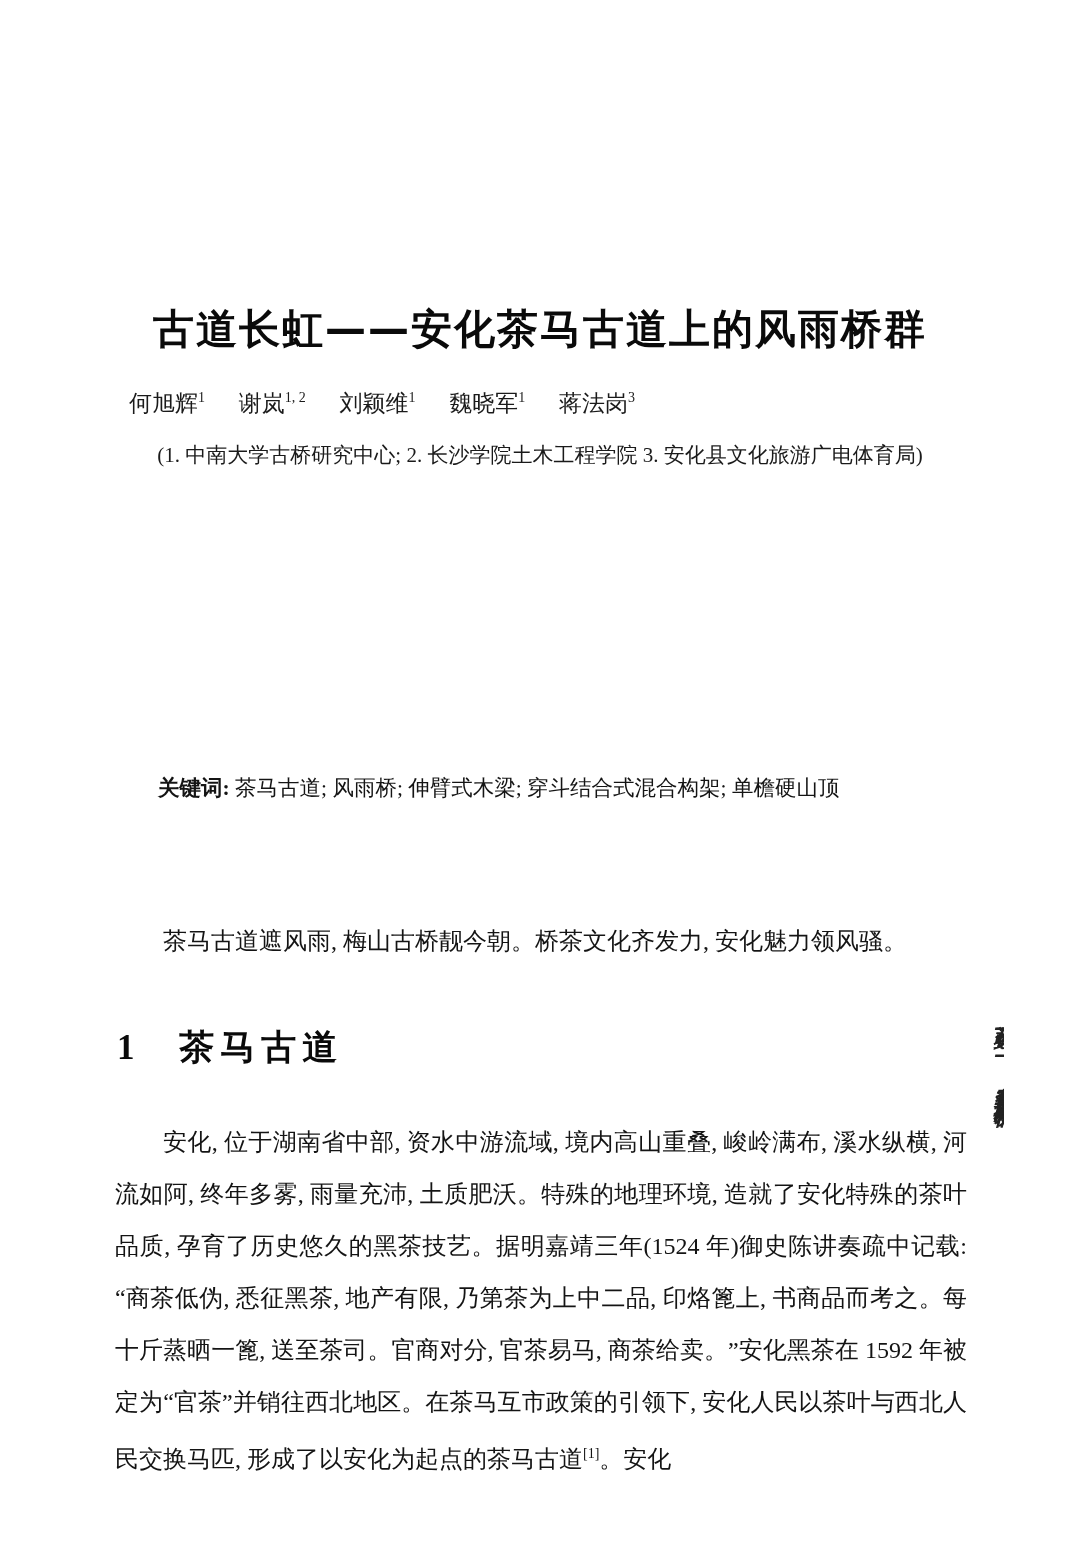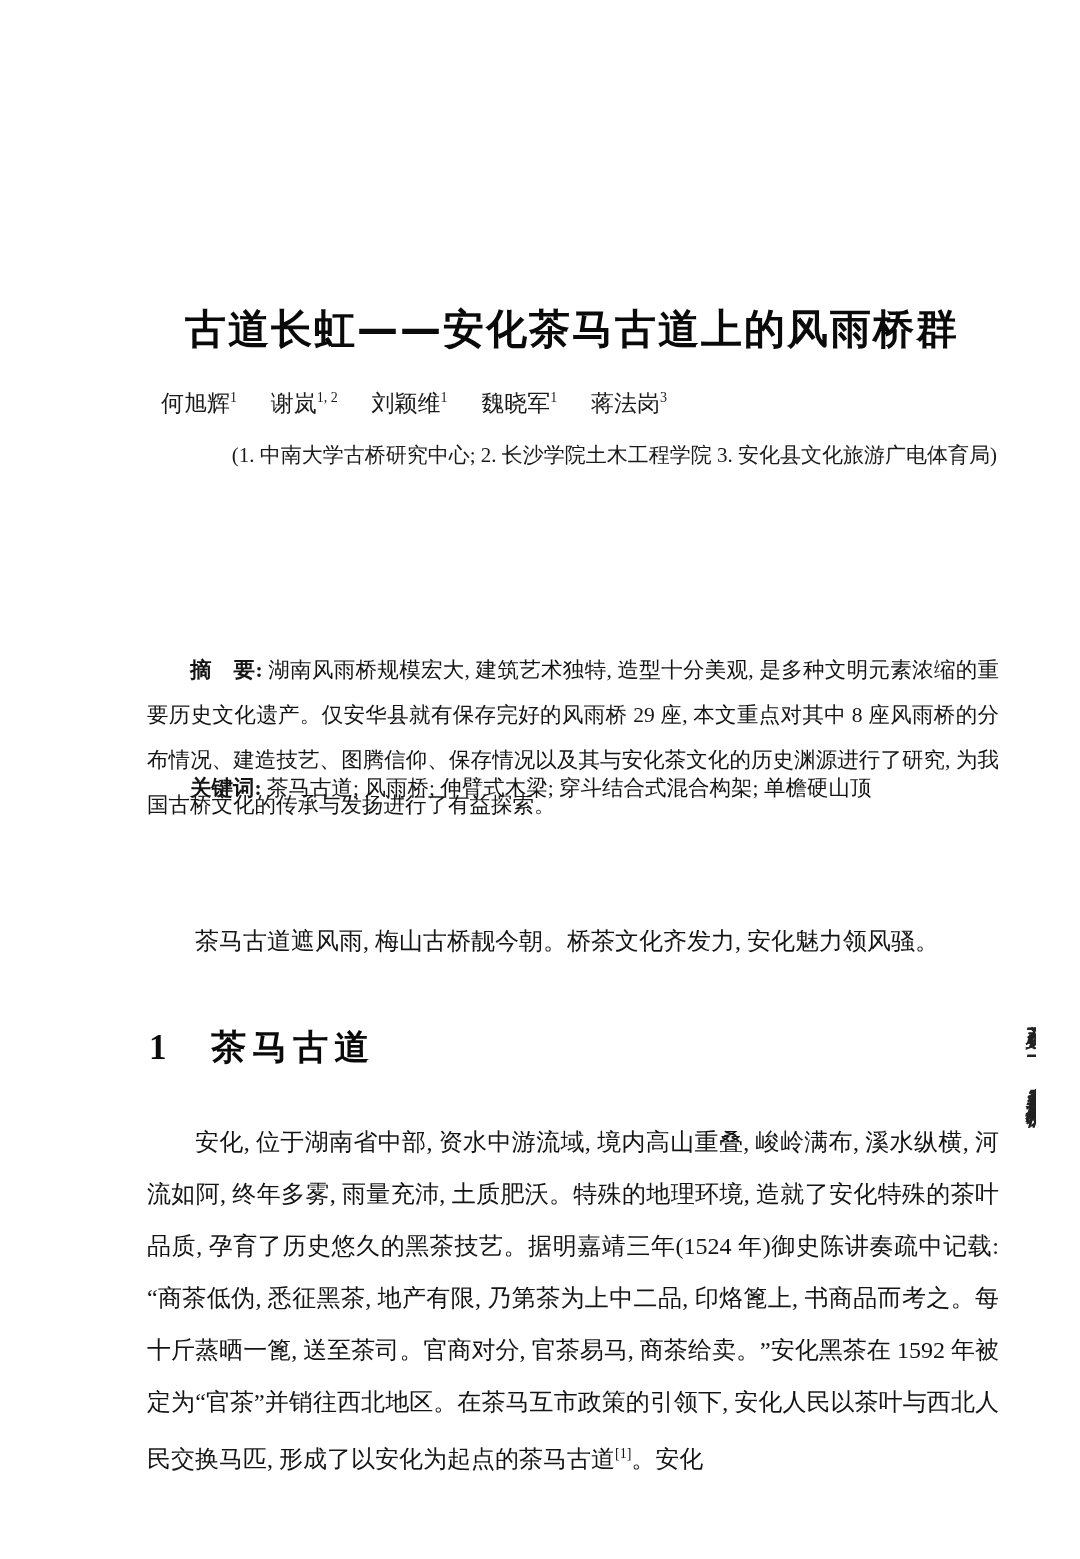--- a/index.html
+++ b/index.html
@@ -5,21 +5,20 @@
   * { margin: 0; padding: 0; box-sizing: border-box; }
   html, body { background: #ffffff; }
   .page {
     position: relative;
     width: 1004px;
     height: 1559px;
     background: #ffffff;
     color: #111111;
     font-family: "Liberation Serif", "DejaVu Serif", serif;
     overflow: hidden;
-    margin-left: 32px;
   }
 
   .title {
     position: absolute;
     top: 302px;
     left: 115px;
     width: 850px;
     text-align: center;
     font-family: "DejaVu Sans", "Liberation Sans", sans-serif;
     font-weight: 900;
@@ -38,21 +37,21 @@
     color: #1a1a1a;
   }
   .author { margin: 0 14px; }
   .author sup { font-size: 14px; vertical-align: super; }
 
   .affiliation {
     position: absolute;
     top: 441px;
     left: 115px;
     width: 850px;
-    text-align: right;
+    text-align: center;
     font-size: 21px;
     color: #1a1a1a;
     white-space: nowrap;
   }
 
   .abstract {
     position: absolute;
     top: 648px;
     left: 115px;
     width: 852px;
@@ -151,24 +150,20 @@
   <div class="authors">
     <span class="author"><span>何旭辉</span><sup>1</sup></span>
     <span class="author"><span>谢岚</span><sup>1, 2</sup></span>
     <span class="author"><span>刘颖维</span><sup>1</sup></span>
     <span class="author"><span>魏晓军</span><sup>1</sup></span>
     <span class="author"><span>蒋法岗</span><sup>3</sup></span>
   </div>
 
   <div class="affiliation">(1. 中南大学古桥研究中心; 2. 长沙学院土木工程学院 3. 安化县文化旅游广电体育局)</div>
 
-  <p class="abstract">
-    <span class="label">摘　要:</span>
-    <span>湖南风雨桥规模宏大, 建筑艺术独特, 造型十分美观, 是多种文明元素浓缩的重要历史文化遗产。仅安华县就有保存完好的风雨桥 29 座, 本文重点对其中 8 座风雨桥的分布情况、建造技艺、图腾信仰、保存情况以及其与安化茶文化的历史渊源进行了研究, 为我国古桥文化的传承与发扬进行了有益探索。</span>
-  </p>
 
   <p class="keywords">
     <span class="label">关键词:</span>
     <span>茶马古道; 风雨桥; 伸臂式木梁; 穿斗结合式混合构架; 单檐硬山顶</span>
   </p>
 
   <p class="epigraph">茶马古道遮风雨, 梅山古桥靓今朝。桥茶文化齐发力, 安化魅力领风骚。</p>
 
   <h2 class="section-heading">
     <span class="sec-num">1</span>

